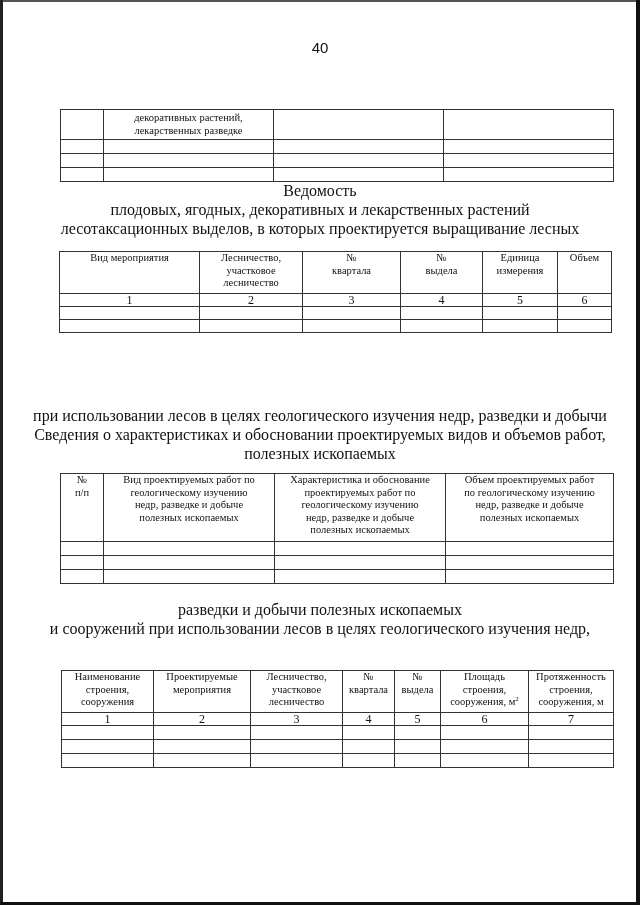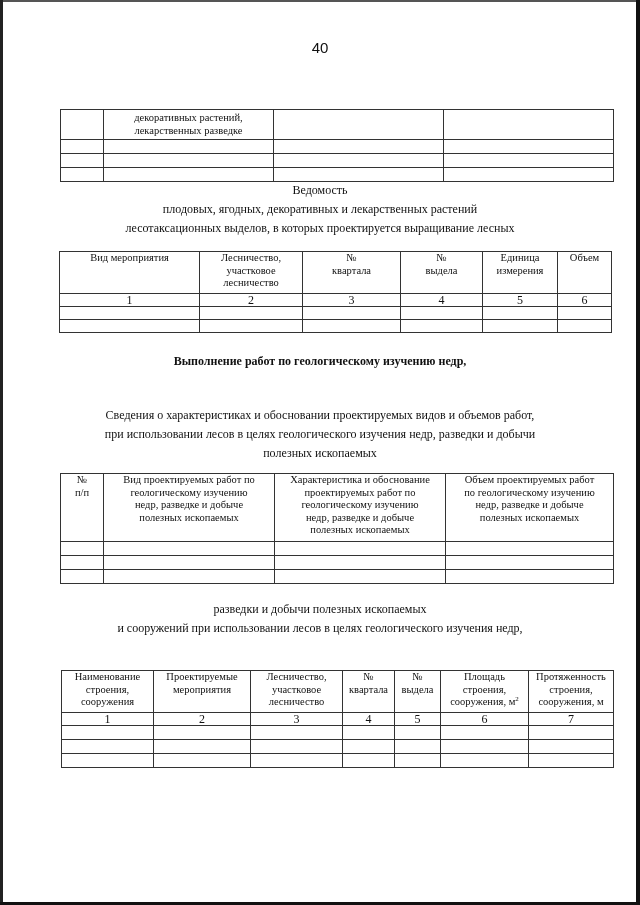--- a/index.html
+++ b/index.html
@@ -12,21 +12,21 @@
 
   .page-number { position: absolute; top: 39px; left: 0; width: 640px; text-align: center;
                  font-size: 15px; font-family: "Liberation Sans", sans-serif; }
 
   table.doc { position: absolute; border-collapse: collapse; table-layout: fixed; }
   table.doc td { border: 1px solid #333; padding: 0 2px; vertical-align: top; text-align: center;
                  font-size: 10.5px; line-height: 12.5px; }
   table.doc td.num { line-height: 12px; font-size: 12px; vertical-align: middle; }
   table.doc tr.empty td { height: 12px; }
 
-  .heading { position: absolute; left: 0; width: 640px; text-align: center; font-size: 12px; line-height: 19px; }
+  .heading { position: absolute; left: 0; width: 640px; text-align: center; font-size: 16px; line-height: 19px; }
   .heading.bold { font-weight: bold; }
   .heading .line { display: block; }
 
   #t1 { left: 60px; top: 77px; width: 553px; margin-top: 32px; }
   #t2 { left: 59px; top: 251px; width: 552px; }
   #t3 { left: 60px; top: 473px; width: 553px; }
   #t4 { left: 61px; top: 670px; width: 552px; }
   sup { font-size: 7px; line-height: 0; }
 </style>
 </head>
@@ -139,26 +139,25 @@
         <td></td>
         <td></td>
         <td></td>
         <td></td>
         <td></td>
       </tr>
 </tbody>
   </table>
 
 <div class="heading bold" style="top:352px;">
-  <span class="line">Выполнение работ по геологическому изучению недр,</span>
 </div>
 
 <div class="heading" style="top:406px;">
+  <span class="line">при использовании лесов в целях геологического изучения недр, разведки и добычи</span>
   <span class="line">Сведения о характеристиках и обосновании проектируемых видов и объемов работ,</span>
-  <span class="line">при использовании лесов в целях геологического изучения недр, разведки и добычи</span>
   <span class="line">полезных ископаемых</span>
 </div>
 
 <table class="doc" id="t3">
   <colgroup>
       <col style="width:43px">
       <col style="width:171px">
       <col style="width:171px">
       <col style="width:168px">
     </colgroup>

